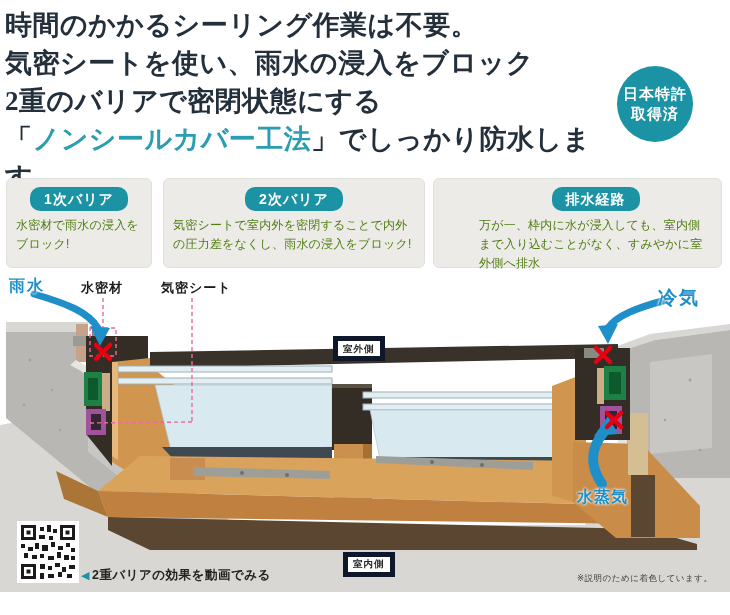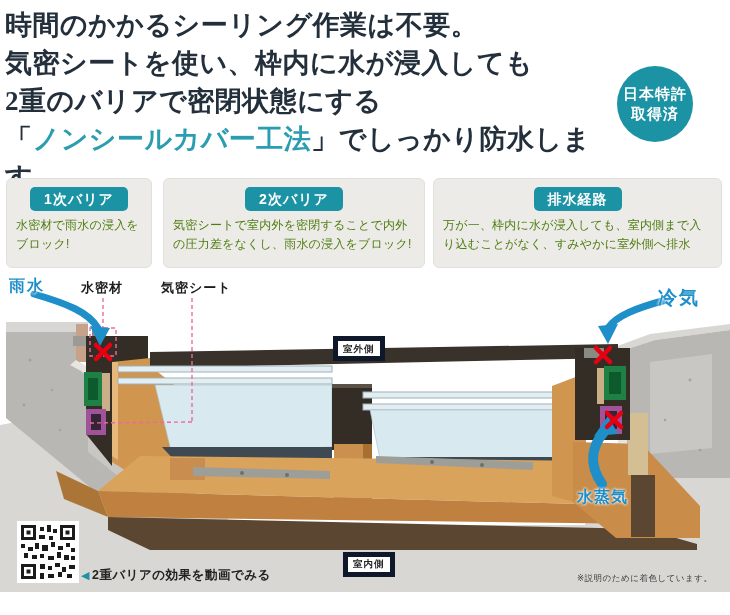--- a/index.html
+++ b/index.html
@@ -23,29 +23,29 @@
     letter-spacing:1px;text-align:center;
   }
   
   .card{
     position:absolute;top:178px;height:90px;background:#edebe7;border:1px solid #e2e0db;
     border-radius:6px;box-sizing:border-box;
   }
   .card .pill-wrap{text-align:center;margin-top:8px;}
   .card .pill{
     display:inline-block;background:var(--teal,#1b93a4);color:#fff;font-weight:bold;
-    font-size:14px;line-height:22px;padding:1px 14px;border-radius:5px;letter-spacing:1px;
+    font-size:14px;line-height:22px;padding:1px 14px;border-radius:10px;letter-spacing:1px;
   }
   .card .body{
     margin:5px 9px 0 9px;font-size:12px;line-height:19px;color:#4d7c0f;font-weight:500;
     letter-spacing:.2px;
   }
   #card-1{left:6px;width:146px;}
   #card-2{left:163px;width:262px;}
-  #card-3{left:433px;width:289px;}
+  #card-3{left:433px;width:289px;padding-left:36px;}
   
   .diagram{position:absolute;left:0;top:270px;width:730px;height:345px;}
   .scene{position:absolute;left:0;top:0;width:730px;height:345px;}
   .dlabel{position:absolute;font-weight:bold;color:#1c1c1c;white-space:nowrap;}
   .dlabel.blue{color:var(--blue,#1f8fc9);text-shadow:0 0 3px #fff,0 0 3px #fff;}
   #lbl-rain{left:9px;top:6px;font-size:16px;letter-spacing:2px;}
   #lbl-watertight{left:81px;top:9px;font-size:13px;letter-spacing:1px;}
   #lbl-airtight{left:161px;top:9px;font-size:13px;letter-spacing:1px;}
   #lbl-cold{left:658px;top:15px;font-size:19px;letter-spacing:2px;}
   #lbl-vapor{left:577px;top:217px;font-size:16px;letter-spacing:1px;}
@@ -62,21 +62,21 @@
       letter-spacing:.5px;}
   .caption .tri{color:var(--teal,#1b93a4);margin-right:2px;font-size:11px;}
 </style>
 </head>
 <body>
 
 <div class="page">
 
   <div class="header">
     <div>時間のかかるシーリング作業は不要。</div>
-    <div>気密シートを使い、枠内に水が浸入しても</div>
+    <div>気密シートを使い、雨水の浸入をブロック</div>
     <div>2重のバリアで密閉状態にする</div>
     <div><span>「</span><span class="hl">ノンシールカバー工法</span><span>」でしっかり防水します。</span></div>
   </div>
 
   <div class="badge">
     <div>日本特許</div>
     <div>取得済</div>
   </div>
 
   <div class="card" id="card-1">

